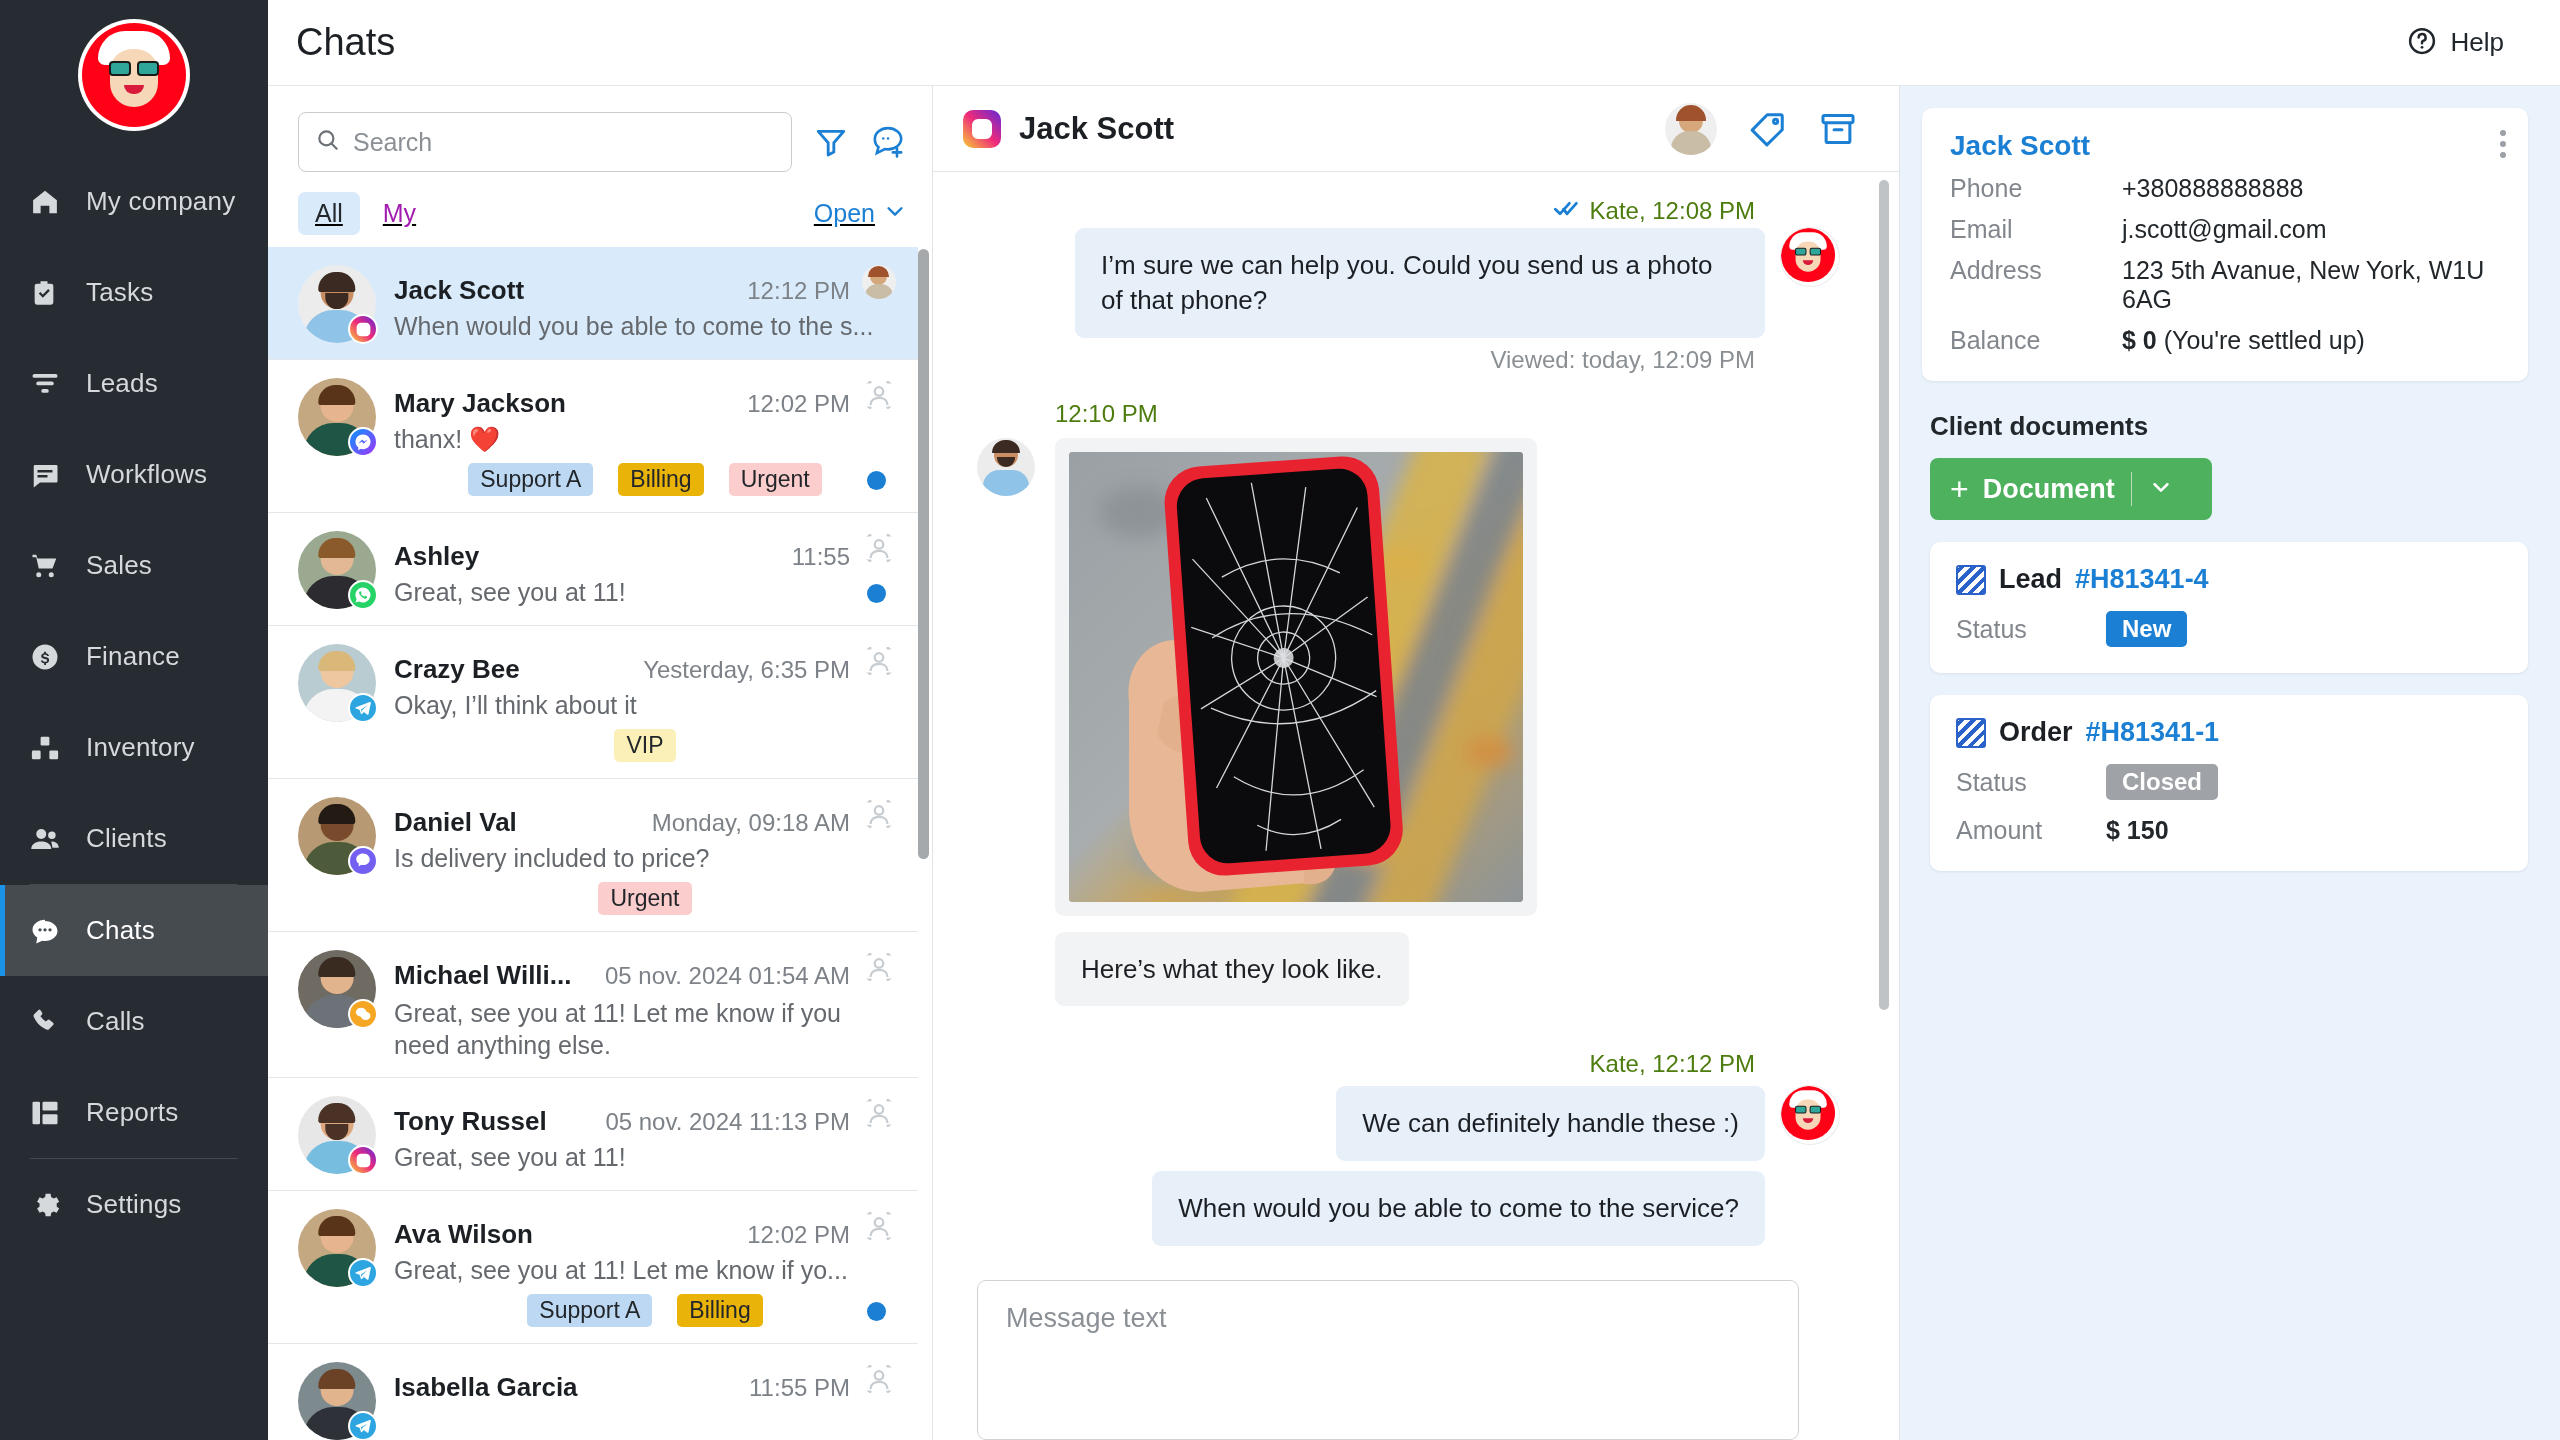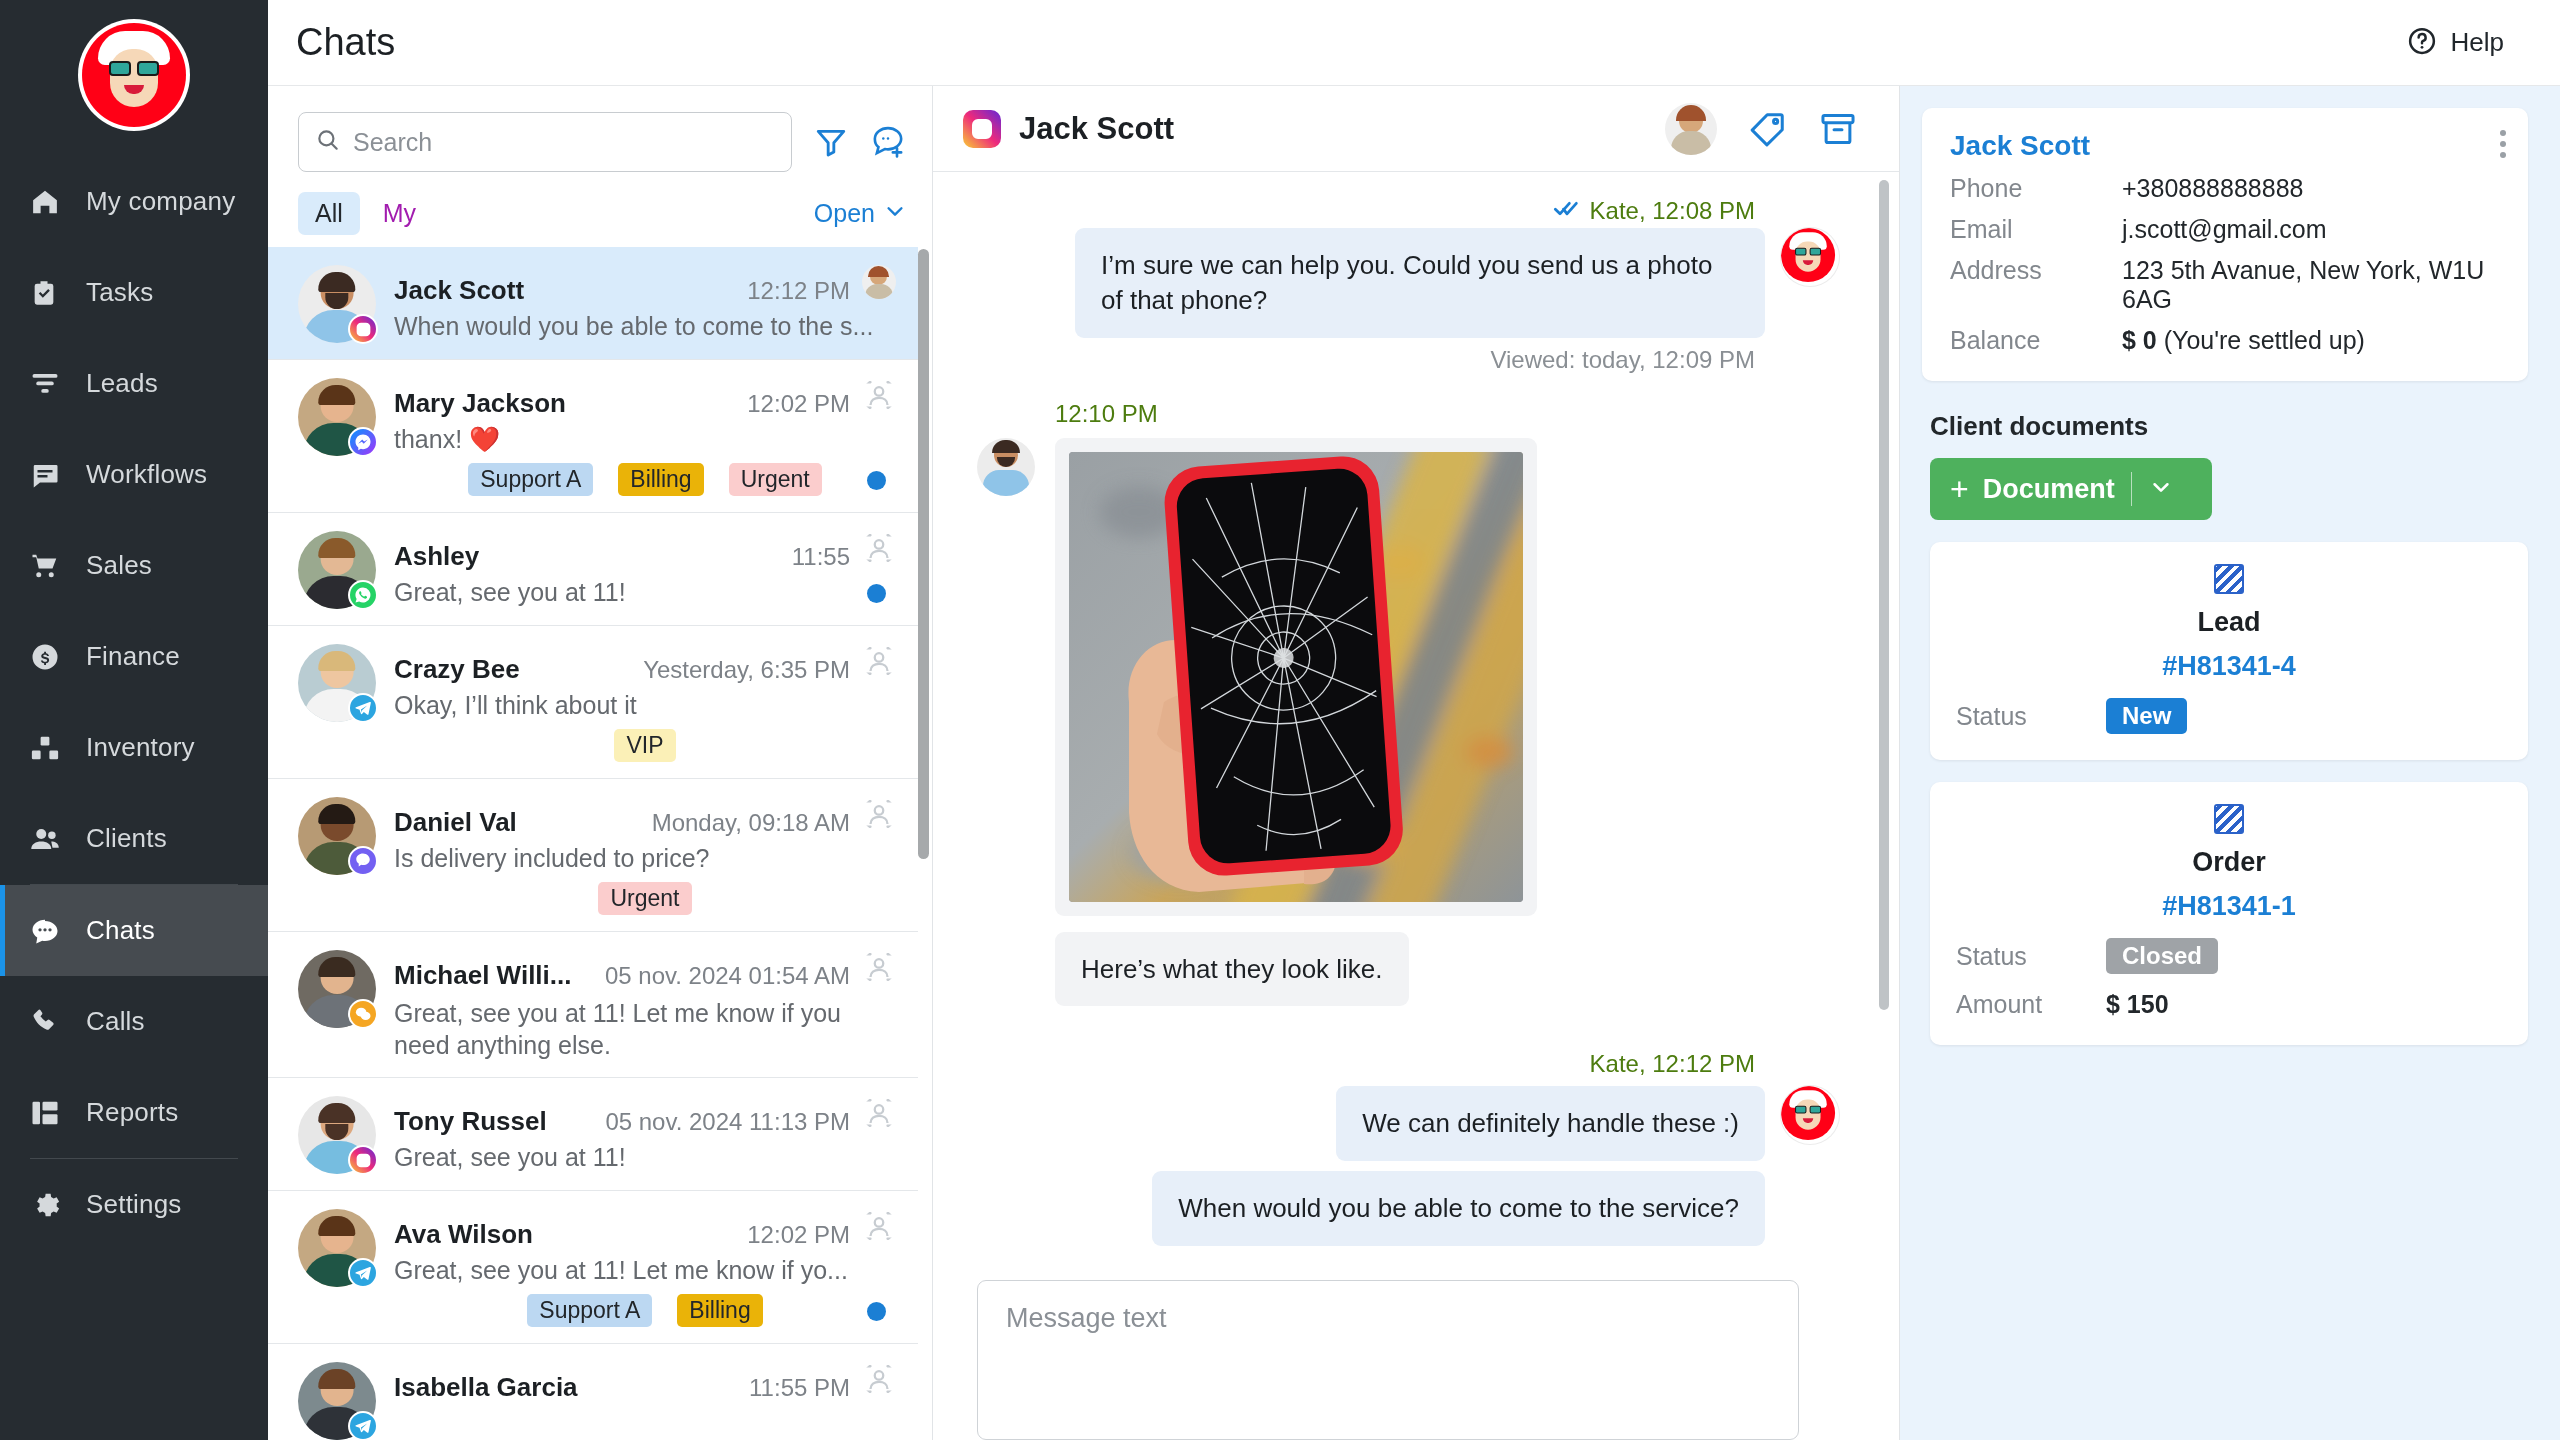--- a/index.html
+++ b/index.html
@@ -80,21 +80,21 @@
     flex: 1; height: 60px; border: 1px solid #c8ccd0; border-radius: 8px;
     display: flex; align-items: center; padding: 0 16px; gap: 12px; background: #fff;
   }
   .search-box input {
     border: none; outline: none; font-size: 25px; color: #2b3035;
     font-family: "Liberation Sans", sans-serif; width: 100%; background: transparent;
   }
   .search-box input::placeholder { color: #8b9096; }
   .icon-btn { cursor: pointer; display: flex; align-items: center; justify-content: center; }
 
-  .tabs-row { display: flex; align-items: center; padding: 10px 26px 12px 30px; }
+  .tabs-row { display: flex; align-items: center; padding: 10px 26px 12px 30px; text-decoration: underline; }
   .seg { display: flex; align-items: center; gap: 6px; }
   .seg-item {
     font-size: 25px; padding: 7px 17px; border-radius: 7px; cursor: pointer; color: #a21caf;
   }
   .seg-item.active { background: #d9ebfb; color: #23282d; }
   .open-filter { margin-left: auto; display: flex; align-items: center; gap: 9px; color: #1b7fd4; font-size: 25px; cursor: pointer; }
 
   .list-scroll { flex: 1; overflow: hidden; position: relative; min-height: 0; }
   .list-inner { position: absolute; inset: 0; padding-right: 14px; }
   .scroll-track { position: absolute; right: 3px; top: 2px; bottom: 2px; width: 11px; }
@@ -213,21 +213,21 @@
   .sec-title { font-size: 26px; font-weight: bold; color: #22272b; margin: 30px 0 16px 8px; }
   .doc-btn {
     background: #4eb15d; color: #fff; border-radius: 8px; height: 62px; width: 282px;
     display: flex; align-items: center; font-size: 27px; font-weight: bold; cursor: pointer;
     margin-left: 8px;
   }
   .doc-btn .plus { padding: 0 14px 0 20px; font-size: 32px; font-weight: normal; }
   .doc-btn .divider { width: 1px; height: 34px; background: rgba(255,255,255,.6); margin: 0 0 0 16px; }
   .doc-btn .caret { padding: 0 18px; }
   .doc-card { margin: 22px 0 0 8px; padding: 22px 26px 26px; }
-  .doc-head { display: flex; align-items: center; gap: 13px; font-size: 27px; font-weight: bold; color: #1c2024; flex-direction: column; }
+  .doc-head { display: flex; align-items: center; gap: 13px; font-size: 27px; font-weight: bold; color: #1c2024; }
   .doc-ico {
     width: 30px; height: 30px; border: 2px solid #2b62c9; border-radius: 3px;
     background: repeating-linear-gradient(-45deg,#2b62c9 0 4px,#fff 4px 8px);
   }
   .doc-id { color: #1b7fd4; }
   .doc-kv { display: flex; align-items: center; margin-top: 16px; font-size: 25px; }
   .doc-kv .k { width: 150px; min-width: 150px; color: #82878d; }
   .badge { border-radius: 5px; padding: 4px 16px; color: #fff; font-size: 24px; font-weight: bold; }
   .badge.new { background: #1b7fd4; }
   .badge.closed { background: #9fa3a7; }

